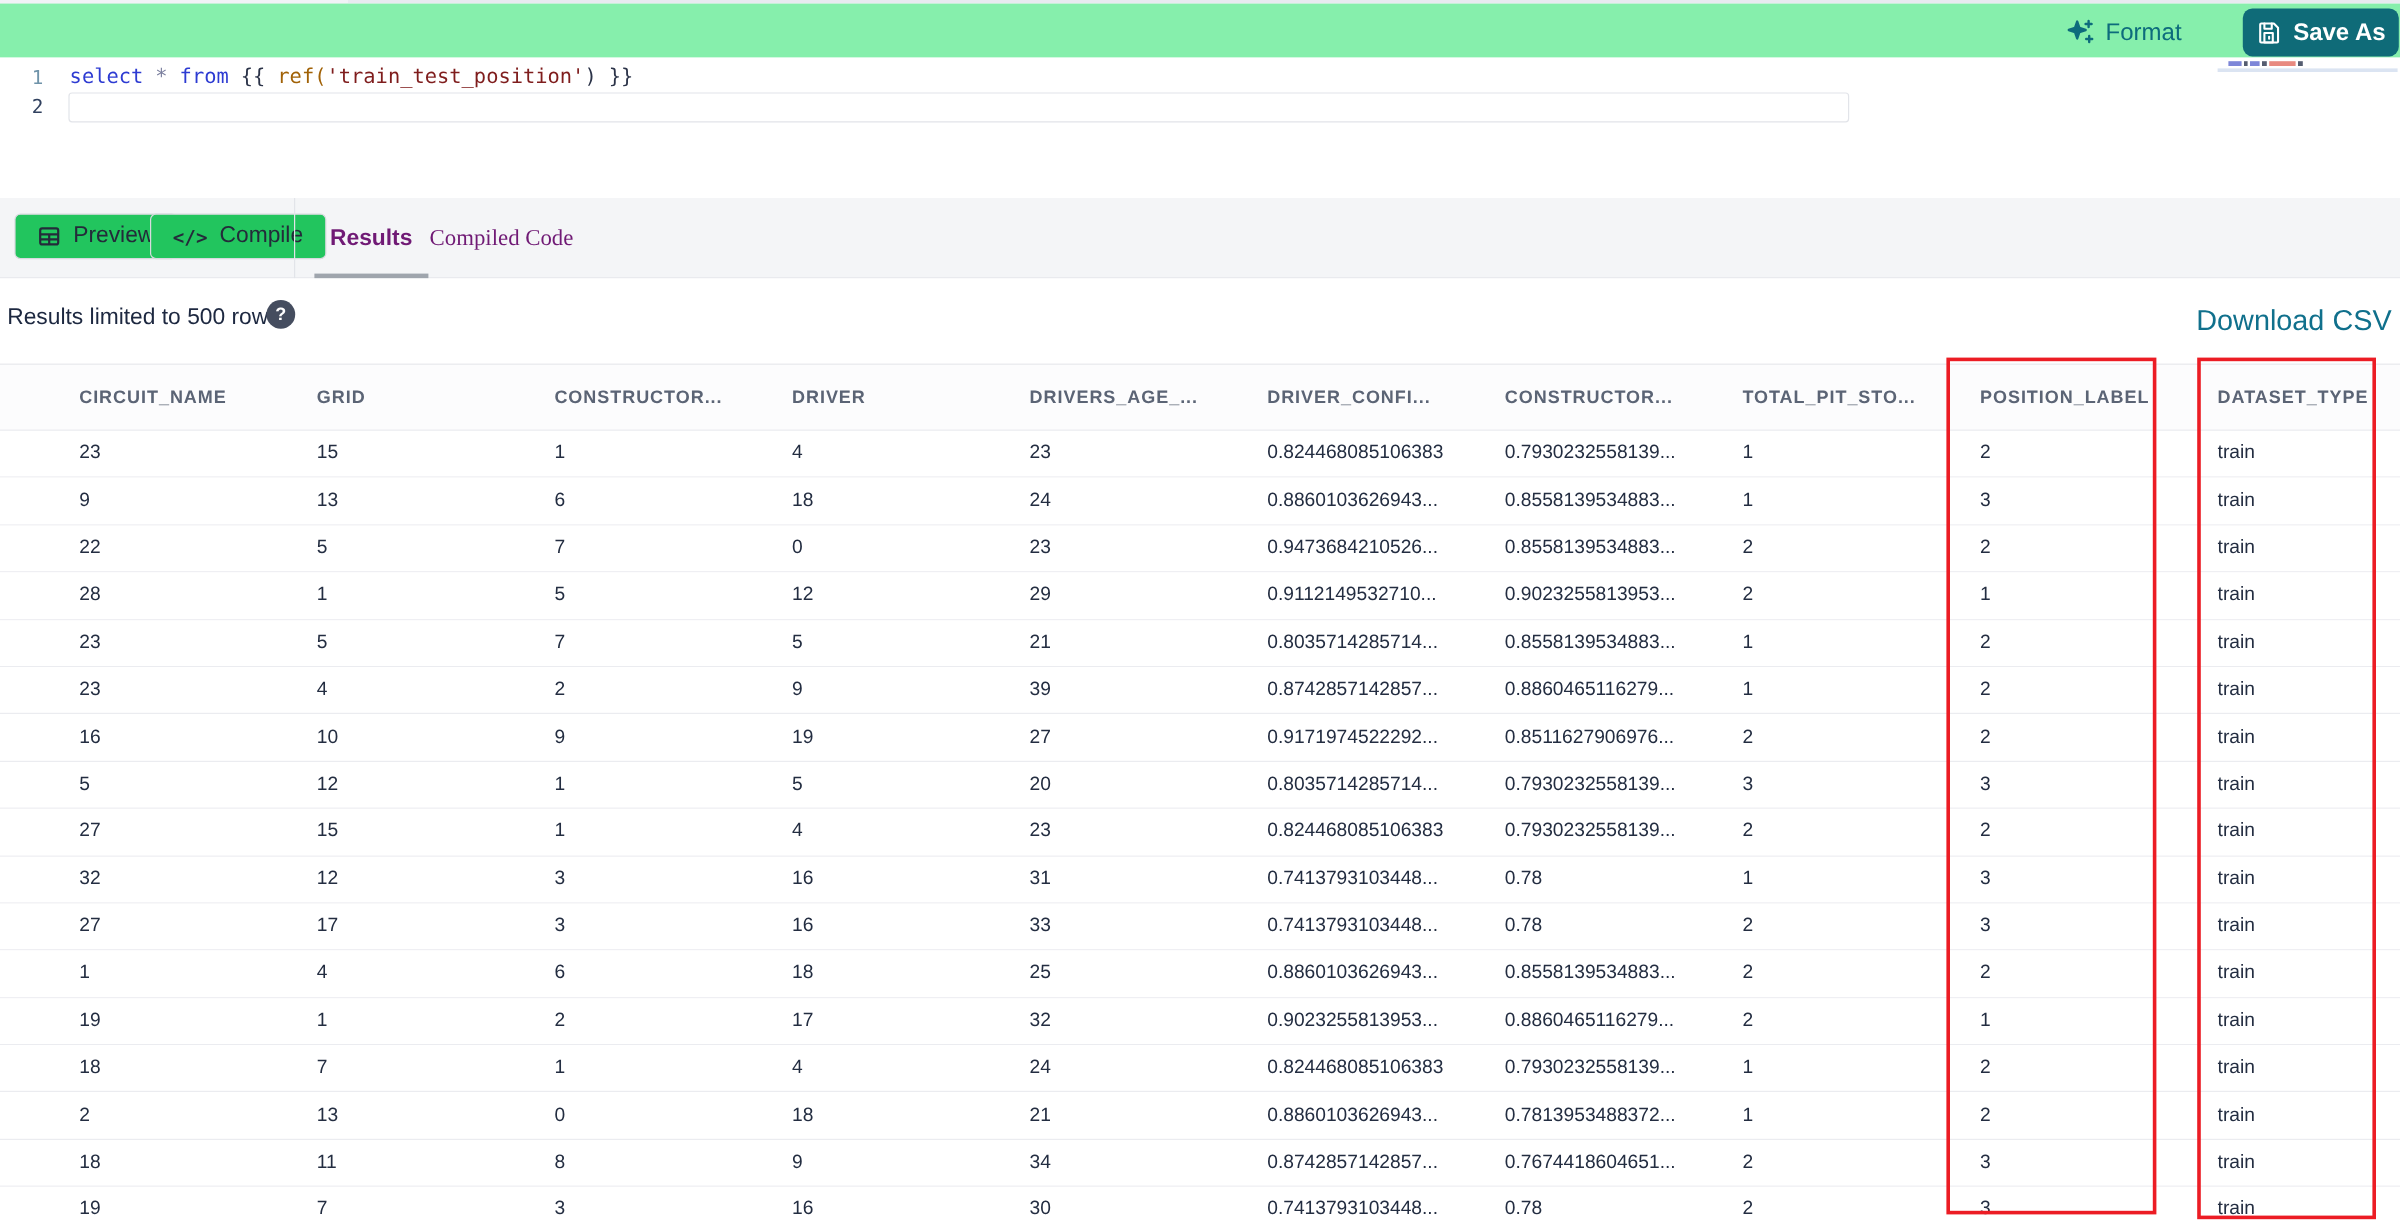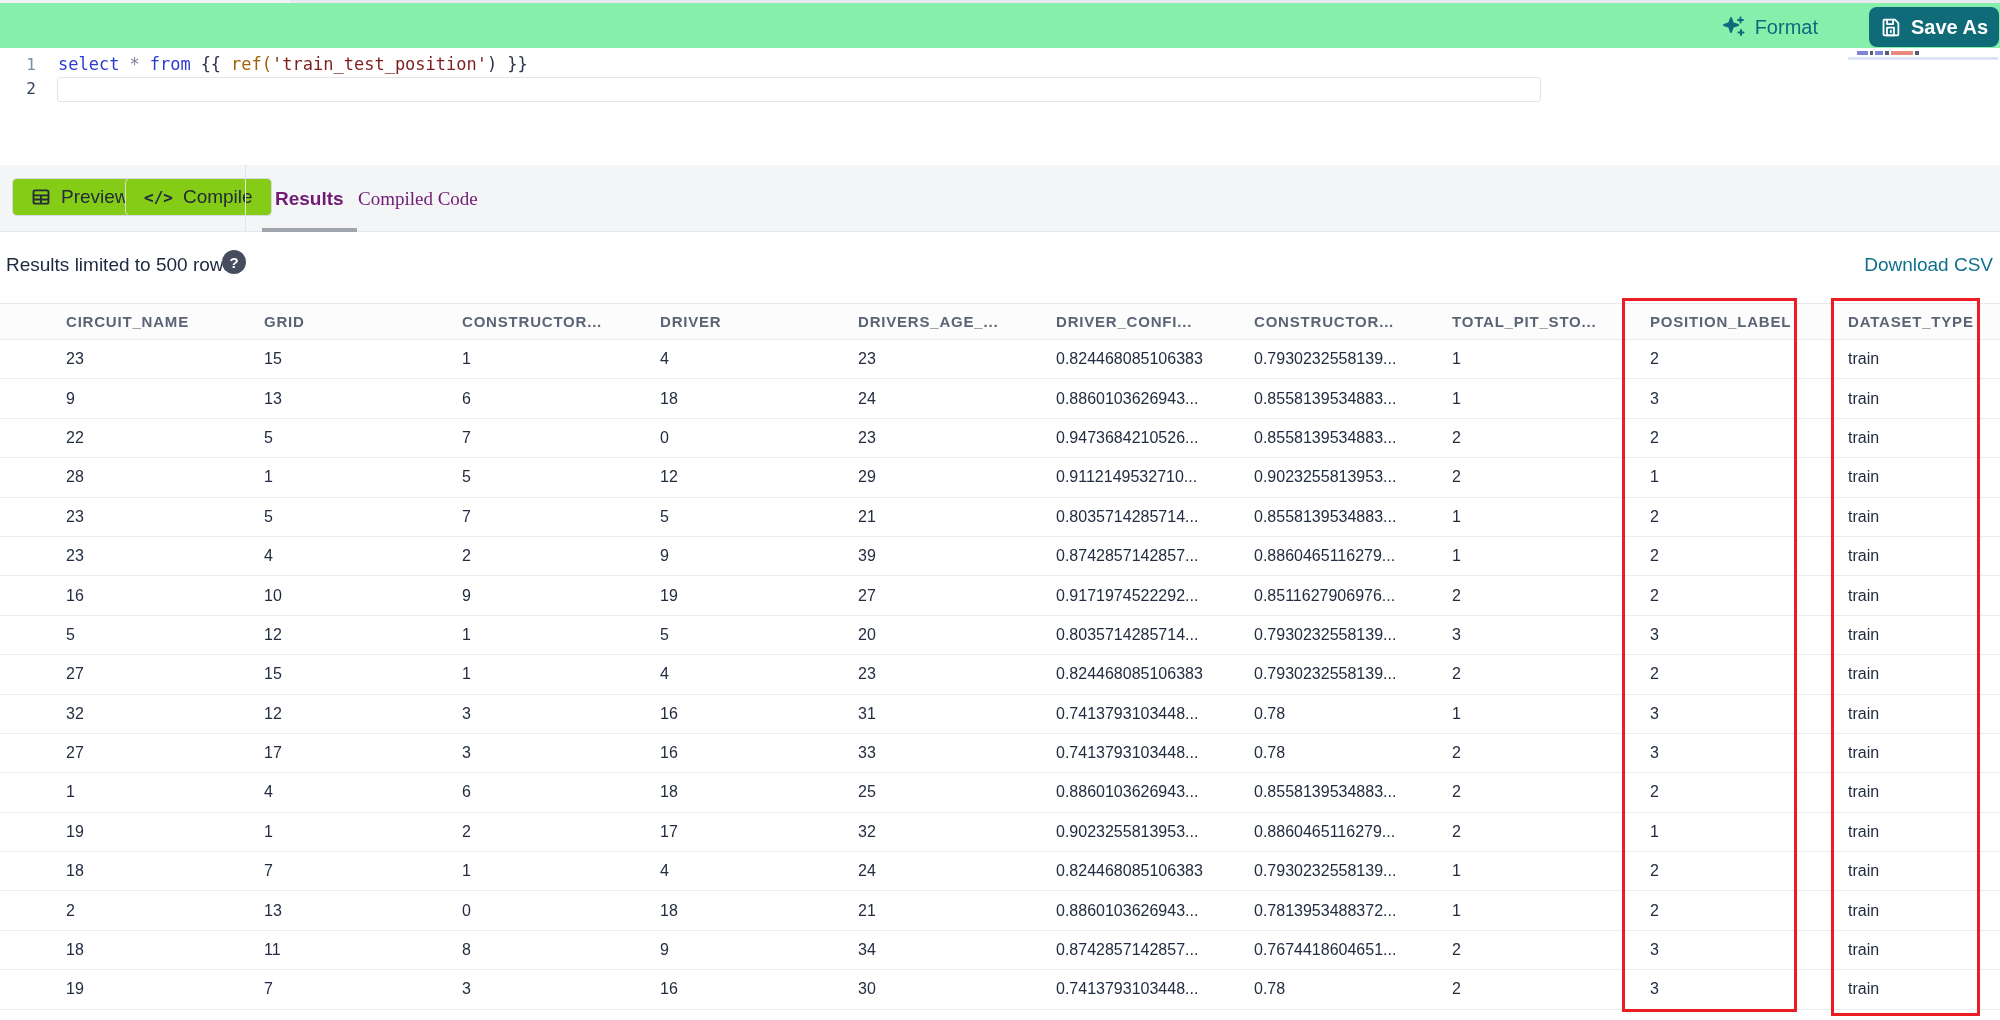--- a/index.html
+++ b/index.html
@@ -36,46 +36,46 @@
   .minimap { position:absolute; left:1857px; top:3px; height:4px; display:flex; gap:2px; }
   .minimap i { display:block; height:4px; }
   .mm-b1 { width:11px; background:#7d86d8; } .mm-d1 { width:3px; background:#555d70; }
   .mm-b2 { width:8px; background:#7d86d8; } .mm-d2 { width:4px; background:#555d70; }
   .mm-r  { width:22px; background:#e88a80; } .mm-d3 { width:4px; background:#555d70; }
   .minimap-line { position:absolute; left:1848px; top:9px; width:150px; height:3px; background:#dbe4f2; }
 
   
   .strip { position:absolute; left:0; top:165px; width:2000px; height:67px; background:#f4f5f7;
            border-bottom:1px solid #e7e8ec; }
-  .panel-btn { position:absolute; top:13px; height:38px; background:#84cc16; border:1px solid #d7dade; border-radius:5px;
+  .panel-btn { position:absolute; top:13px; height:38px; background:#22c55e; border:1px solid #d7dade; border-radius:5px;
                display:flex; align-items:center; gap:10px; padding:16px 18px; font-size:19px; color:#242b3a;
                cursor:pointer; font-family:inherit; }
   .btn-preview { left:12px; }
   .btn-compile { left:125px; }
   .code-glyph { font-family:"DejaVu Sans Mono", monospace; font-weight:bold; font-size:16px; color:#242b3a; }
   .vdivider { position:absolute; left:245px; top:0; width:1px; height:67px; background:#e2e4e9; }
   .tab { position:absolute; top:0; height:67px; display:flex; align-items:center; font-size:19px; cursor:pointer; }
   .tab-results { left:262px; padding:0 13px; color:#701a75; font-weight:600; }
   .tab-compiled { left:348px; padding:0 10px; color:#701a75;font-family:Liberation Serif, serif; }
   .tab-underline { position:absolute; left:0; bottom:0; width:100%; height:4px; background:#9fa5ad; }
 
   
   .info-row { position:absolute; left:0; top:232px; width:2000px; height:71px; background:#fff; }
   .limit-text { position:absolute; left:6px; top:22px; font-size:19px; color:#1d2840; }
   .help-icon { position:absolute; left:222px; top:18px; width:24px; height:24px; border-radius:50%;
                background:#454d5f; color:#fff; font-size:15px; font-weight:bold; display:flex;
                align-items:center; justify-content:center; cursor:pointer; }
-  .download-link { position:absolute; right:7px; top:22px; font-size:19px; color:#10708c;
+  .download-link { position:absolute; right:7px; top:22px; font-size:24px; color:#10708c;
                    text-decoration:none; cursor:pointer; }
 
   
   .table { position:absolute; left:0; top:303px; width:2000px; height:717px; }
   .thead, .tr { display:grid; grid-template-columns:198px 198px 198px 198px 198px 198px 198px 198px 198px 1fr;
                 padding-left:66px; }
-  .thead { height:37px; align-items:center; background:#fcfcfd; border-top:1px solid #e8e9ed;
+  .thead { height:56px; align-items:center; background:#fcfcfd; border-top:1px solid #e8e9ed;
            border-bottom:1px solid #e8e9ed; }
   .th { font-size:15px; font-weight:700; letter-spacing:0.8px; color:#5b6475; white-space:nowrap; overflow:hidden; }
   .tr { height:39.4px; align-items:center; background:#fff; border-bottom:1px solid #ebecf0; }
   .td { font-size:16px; color:#232d41; white-space:nowrap; overflow:hidden; }
 
   
   .redbox { position:absolute; border:3px solid #ec1c24; z-index:5; pointer-events:none; }
   .redbox1 { left:1622px; top:298px; width:175px; height:714px; }
   .redbox2 { left:1831px; top:298px; width:149px; height:718px; }
 </style>

